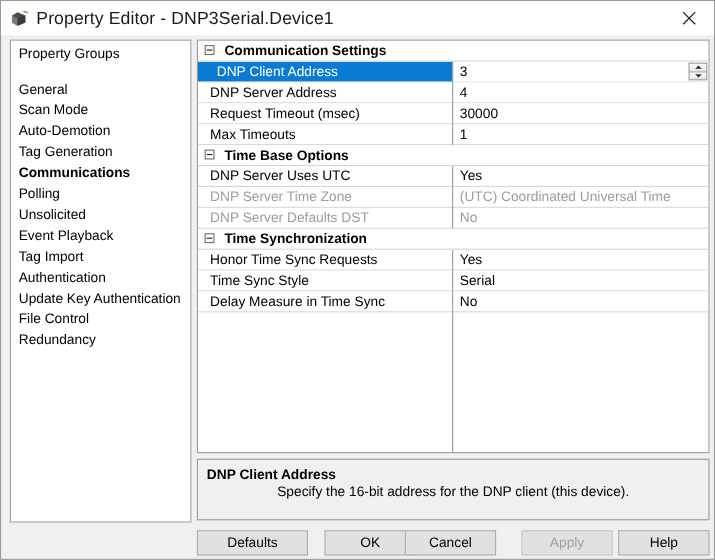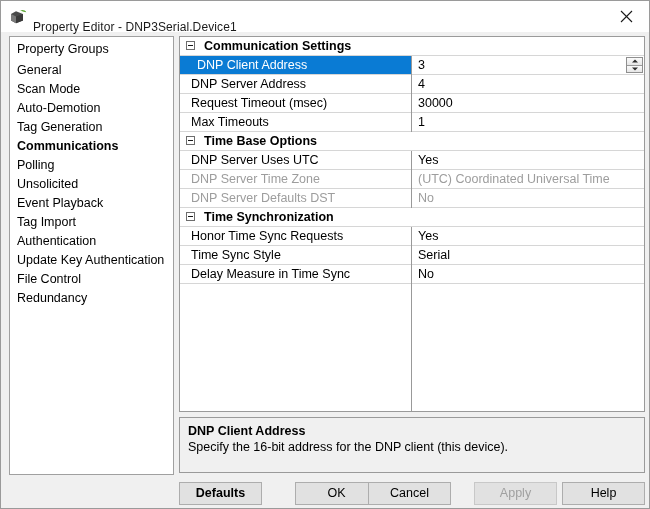--- a/index.html
+++ b/index.html
@@ -37,22 +37,22 @@
     background: #ffffff;
     box-sizing: border-box;
   }
   #title-icon {
     position: absolute;
     left: 9px; top: 8px;
     width: 17px; height: 16px;
   }
   #title-text {
     position: absolute;
-    left: 32px; top: 19px;
-    font-size: 12px;
+    left: 32px; top: 8px;
+    font-size: 16px;
     color: #1a1a1a;
     letter-spacing: 0.1px;
     white-space: nowrap;
   }
   #close-button {
     position: absolute;
     right: 0px; top: 0px;
     width: 45px; height: 30px;
     display: flex;
     align-items: center;
@@ -75,21 +75,21 @@
     height: 19px;
     line-height: 19px;
     padding-left: 7px;
     font-size: 12.5px;
     color: #000000;
     white-space: nowrap;
     cursor: default;
   }
   .side-item.header {
     margin-top: 3px;
-    margin-bottom: 2px;
+    margin-bottom: 13px;
   }
   .side-item.selected {
     font-weight: bold;
   }
 
   
   #grid {
     position: absolute;
     left: 178px; top: 35px;
     width: 466px; height: 376px;
@@ -235,20 +235,21 @@
     font-size: 12.5px;
     color: #000000;
     line-height: 16px;
     white-space: nowrap;
   }
   #desc-body {
     font-size: 12.5px;
     color: #000000;
     line-height: 16px;
     white-space: nowrap;
+    text-align: center;
   }
 
   
   #buttonbar {
     position: absolute;
     left: 0; top: 477px;
     width: 648px; height: 31px;
   }
   .dlg-button {
     position: absolute;
@@ -262,21 +263,21 @@
     border: 1px solid #adadad;
     box-sizing: border-box;
     cursor: default;
     white-space: nowrap;
   }
   .dlg-button.disabled {
     color: #a0a0a0;
     background: #e1e1e1;
     border-color: #c8c8c8;
   }
-  #btn-defaults { left: 178px; width: 83px; font-weight: bold; }
+  #btn-defaults { left: 178px; width: 101px; }
   #btn-ok       { left: 294px; width: 83px; }
   #btn-cancel   { left: 367px; width: 83px; }
   #btn-apply    { left: 473px; width: 83px; }
   #btn-help     { left: 561px; width: 83px; }
 </style>
 </head>
 <body>
 
 <div id="window">
 

